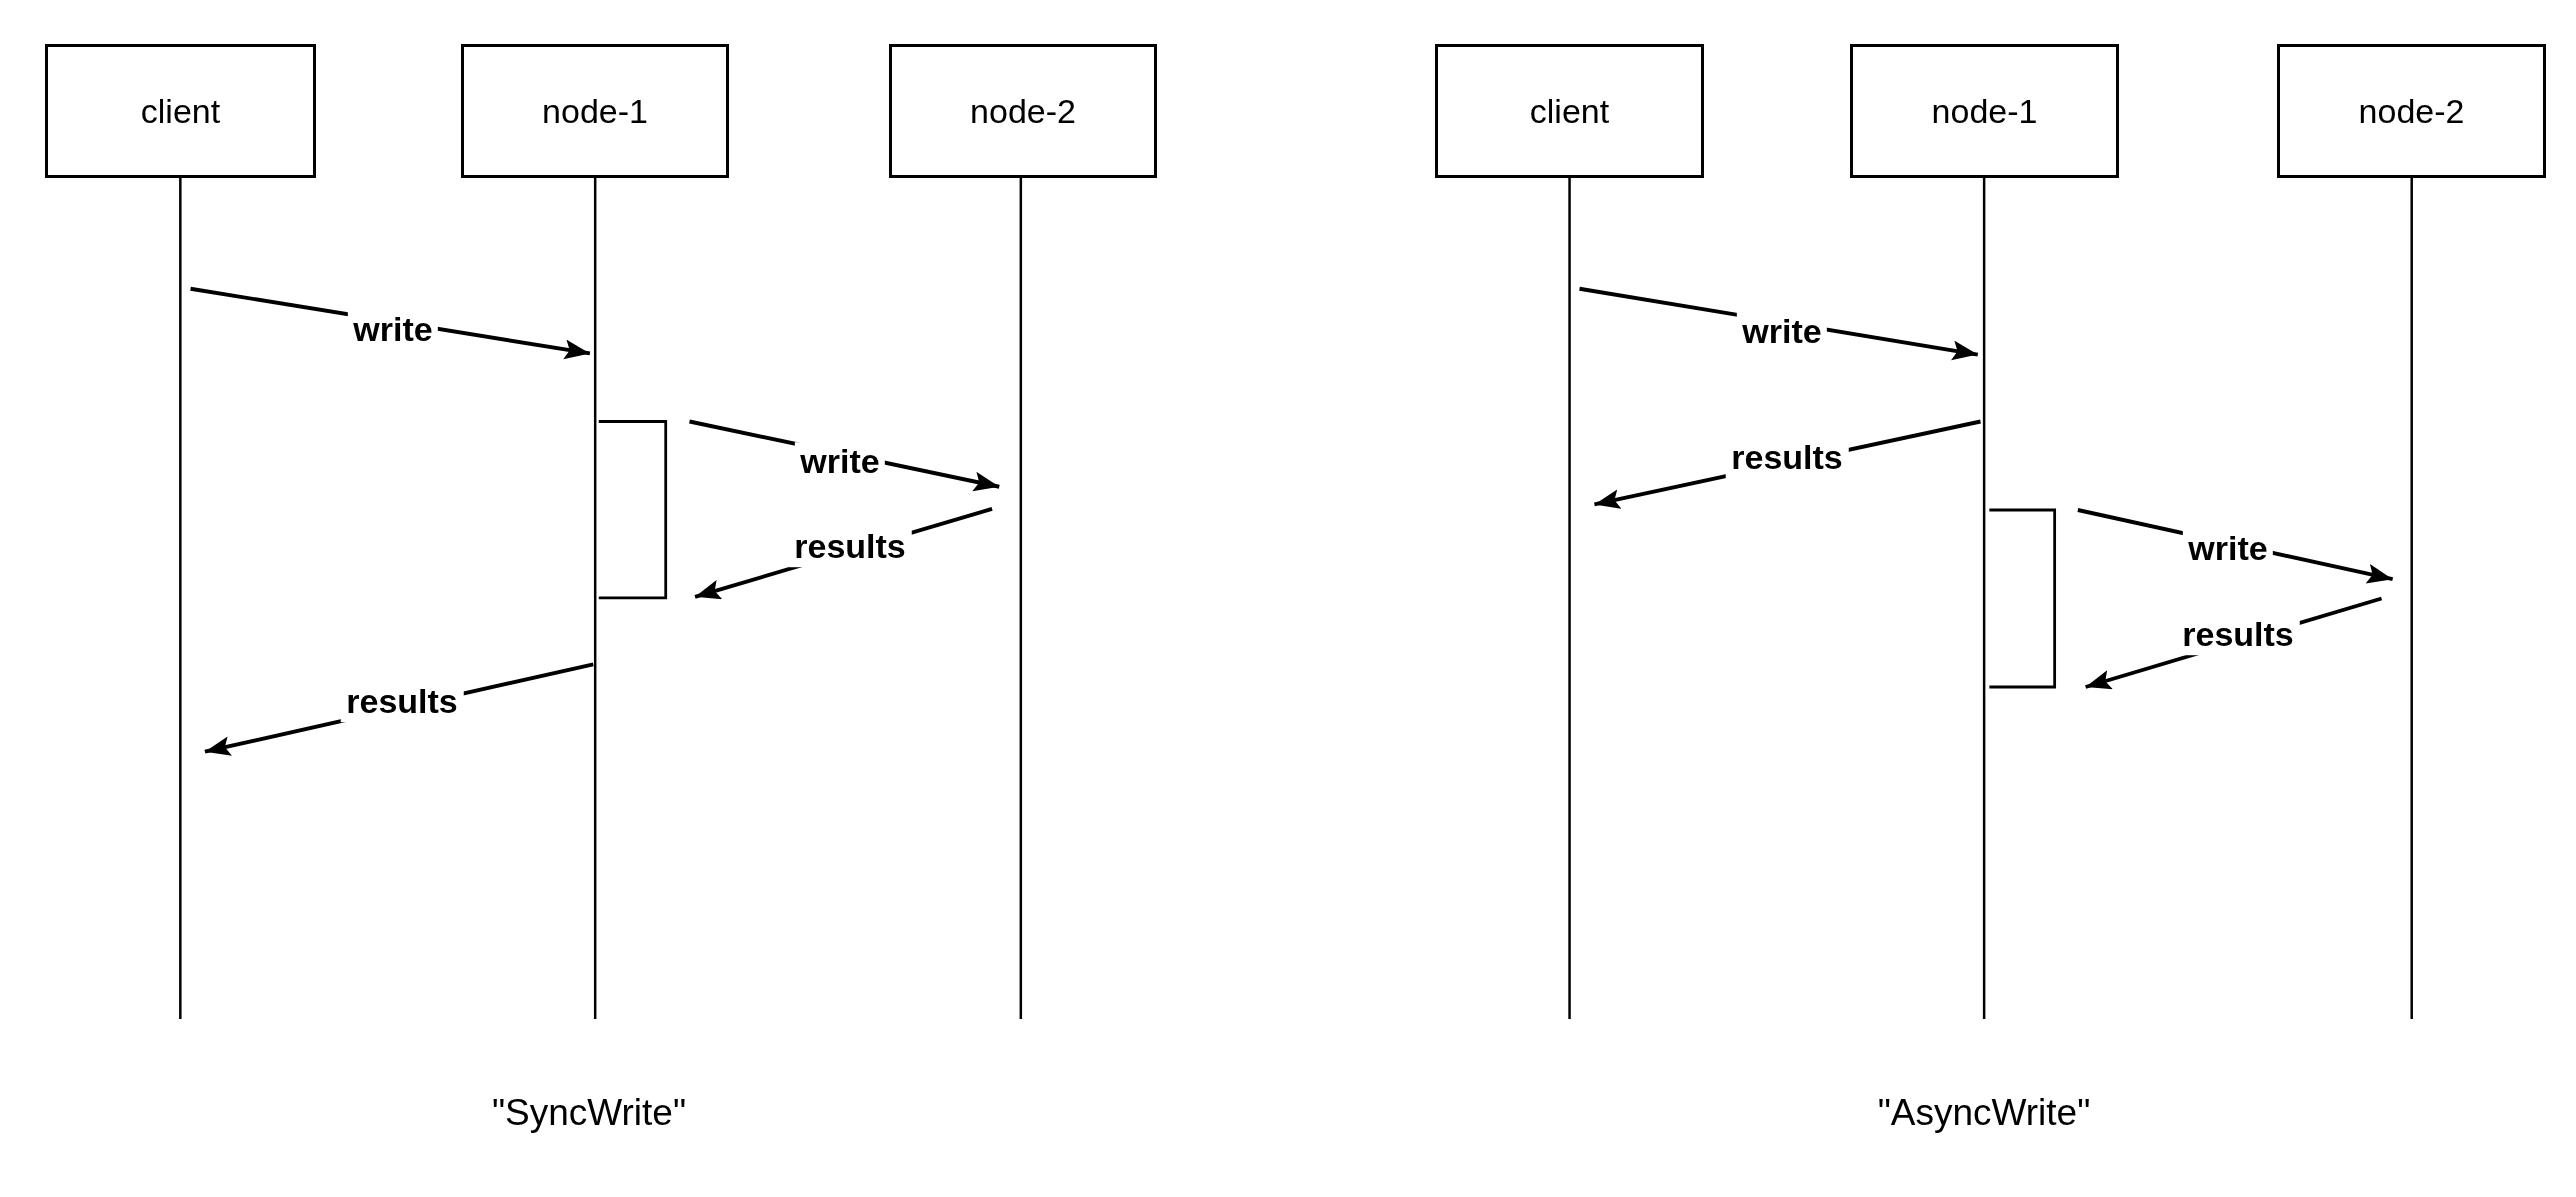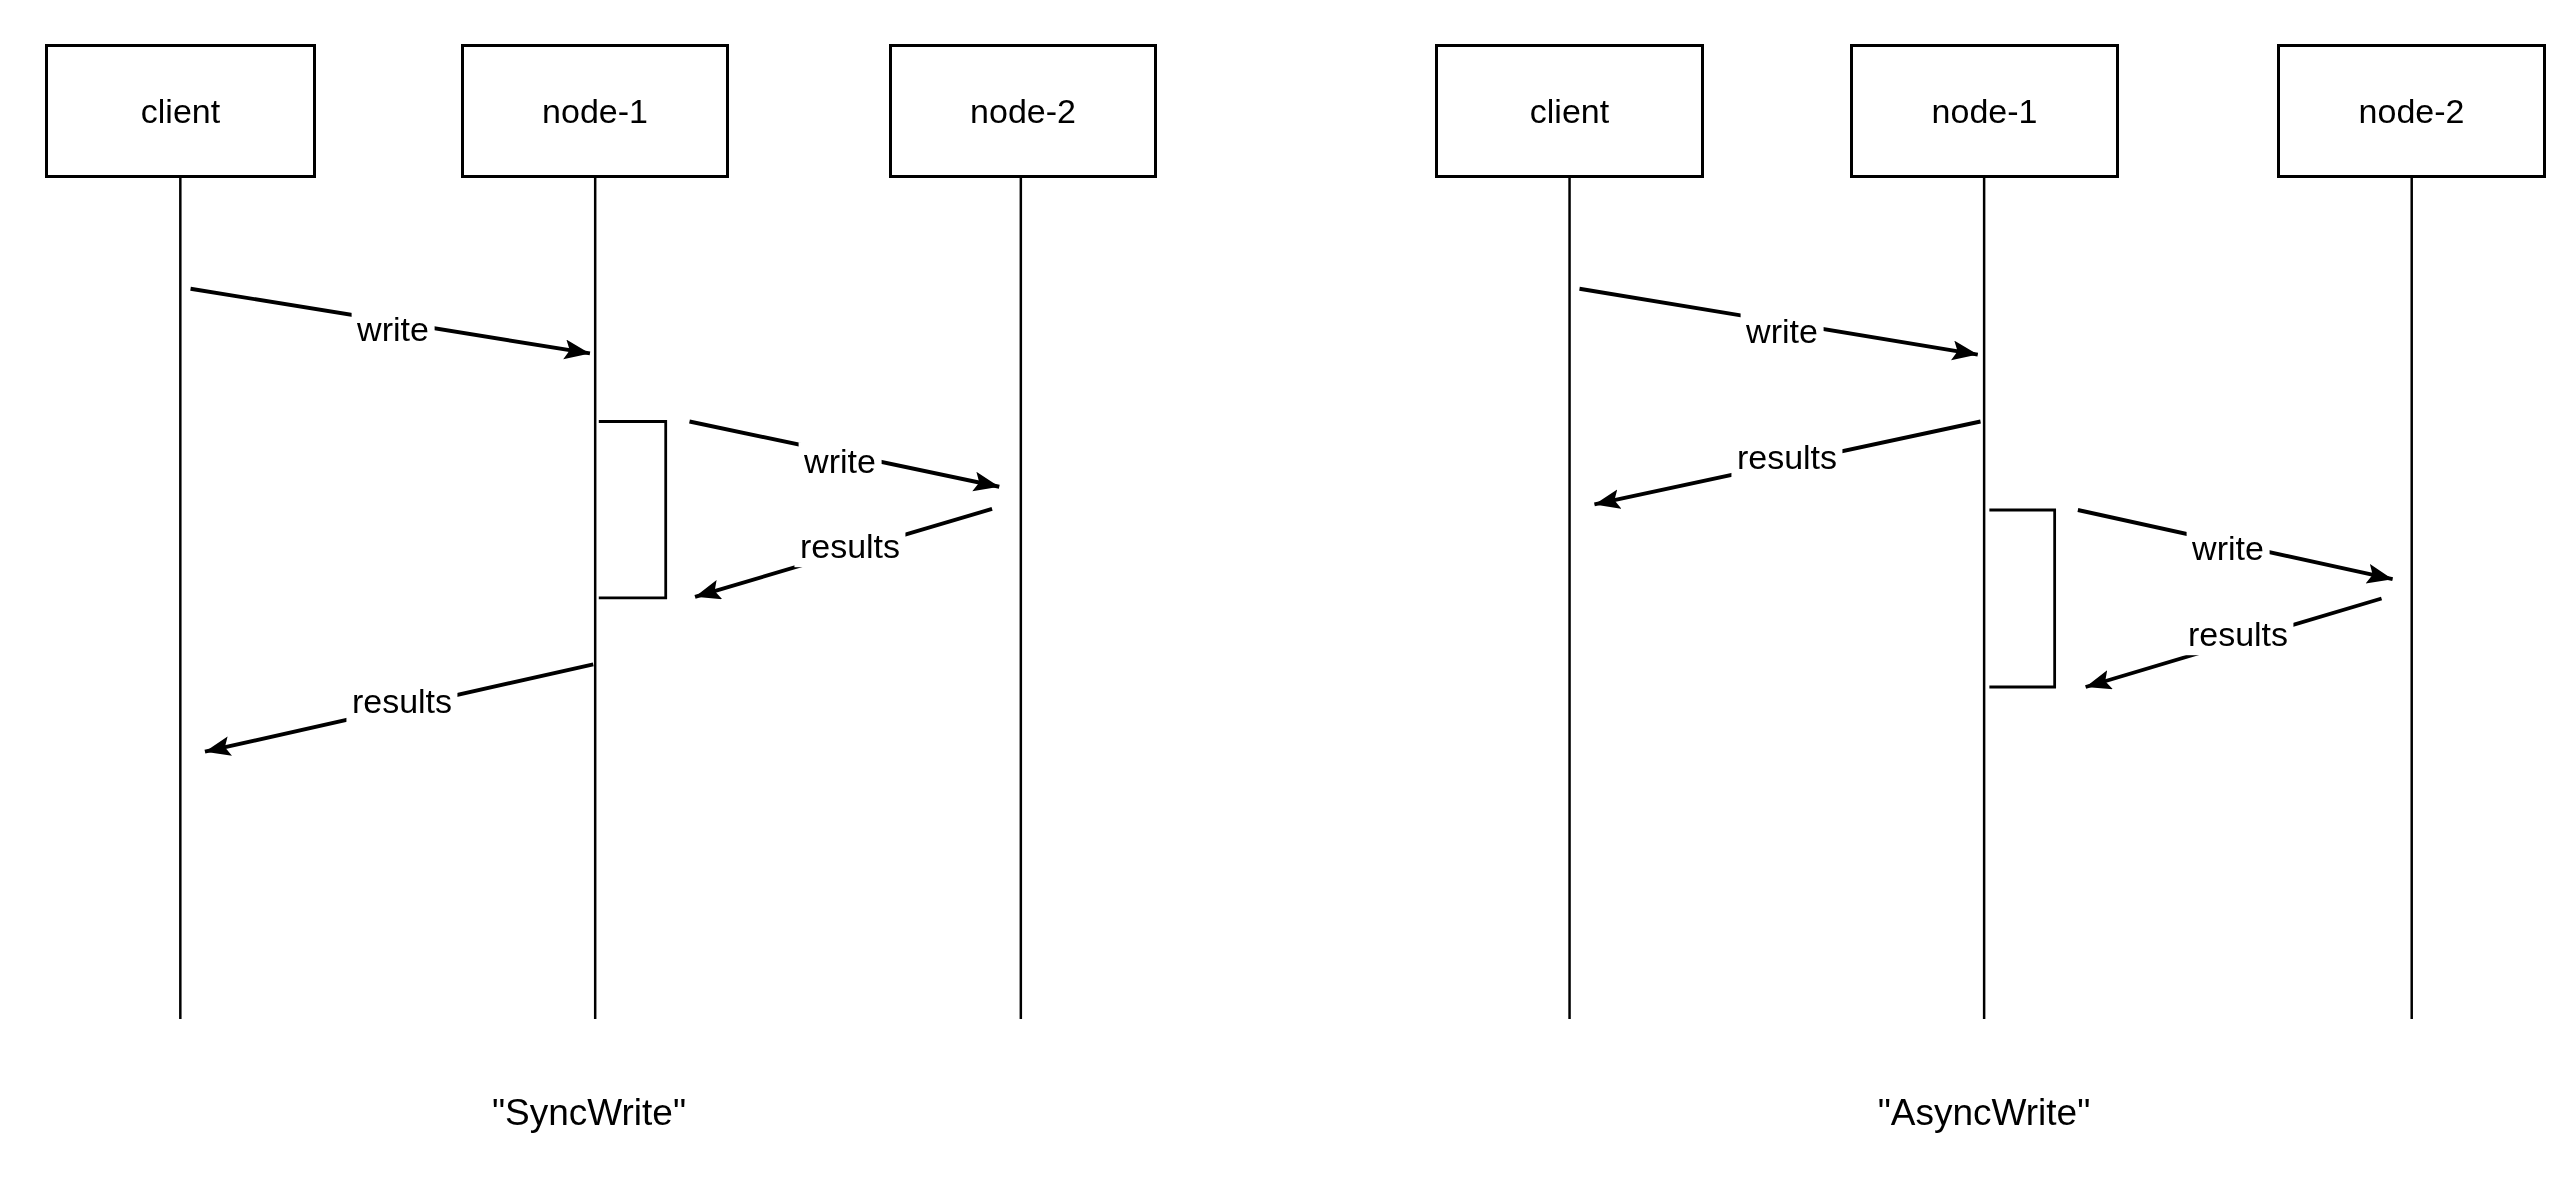--- a/index.html
+++ b/index.html
@@ -53,20 +53,21 @@
   }
   .msg-label {
     position: absolute;
     transform: translate(-50%, -50%);
     background: #ffffff;
     padding: 1.1px 5.5px;
     font-size: 34px;
     line-height: 1.1;
     white-space: nowrap;
     color: #000000;
+    font-weight: bold;
   }
   .caption {
     position: absolute;
     transform: translate(-50%, -50%);
     font-size: 37px;
     line-height: 1.1;
     white-space: nowrap;
     color: #000000;
   }
 </style>

